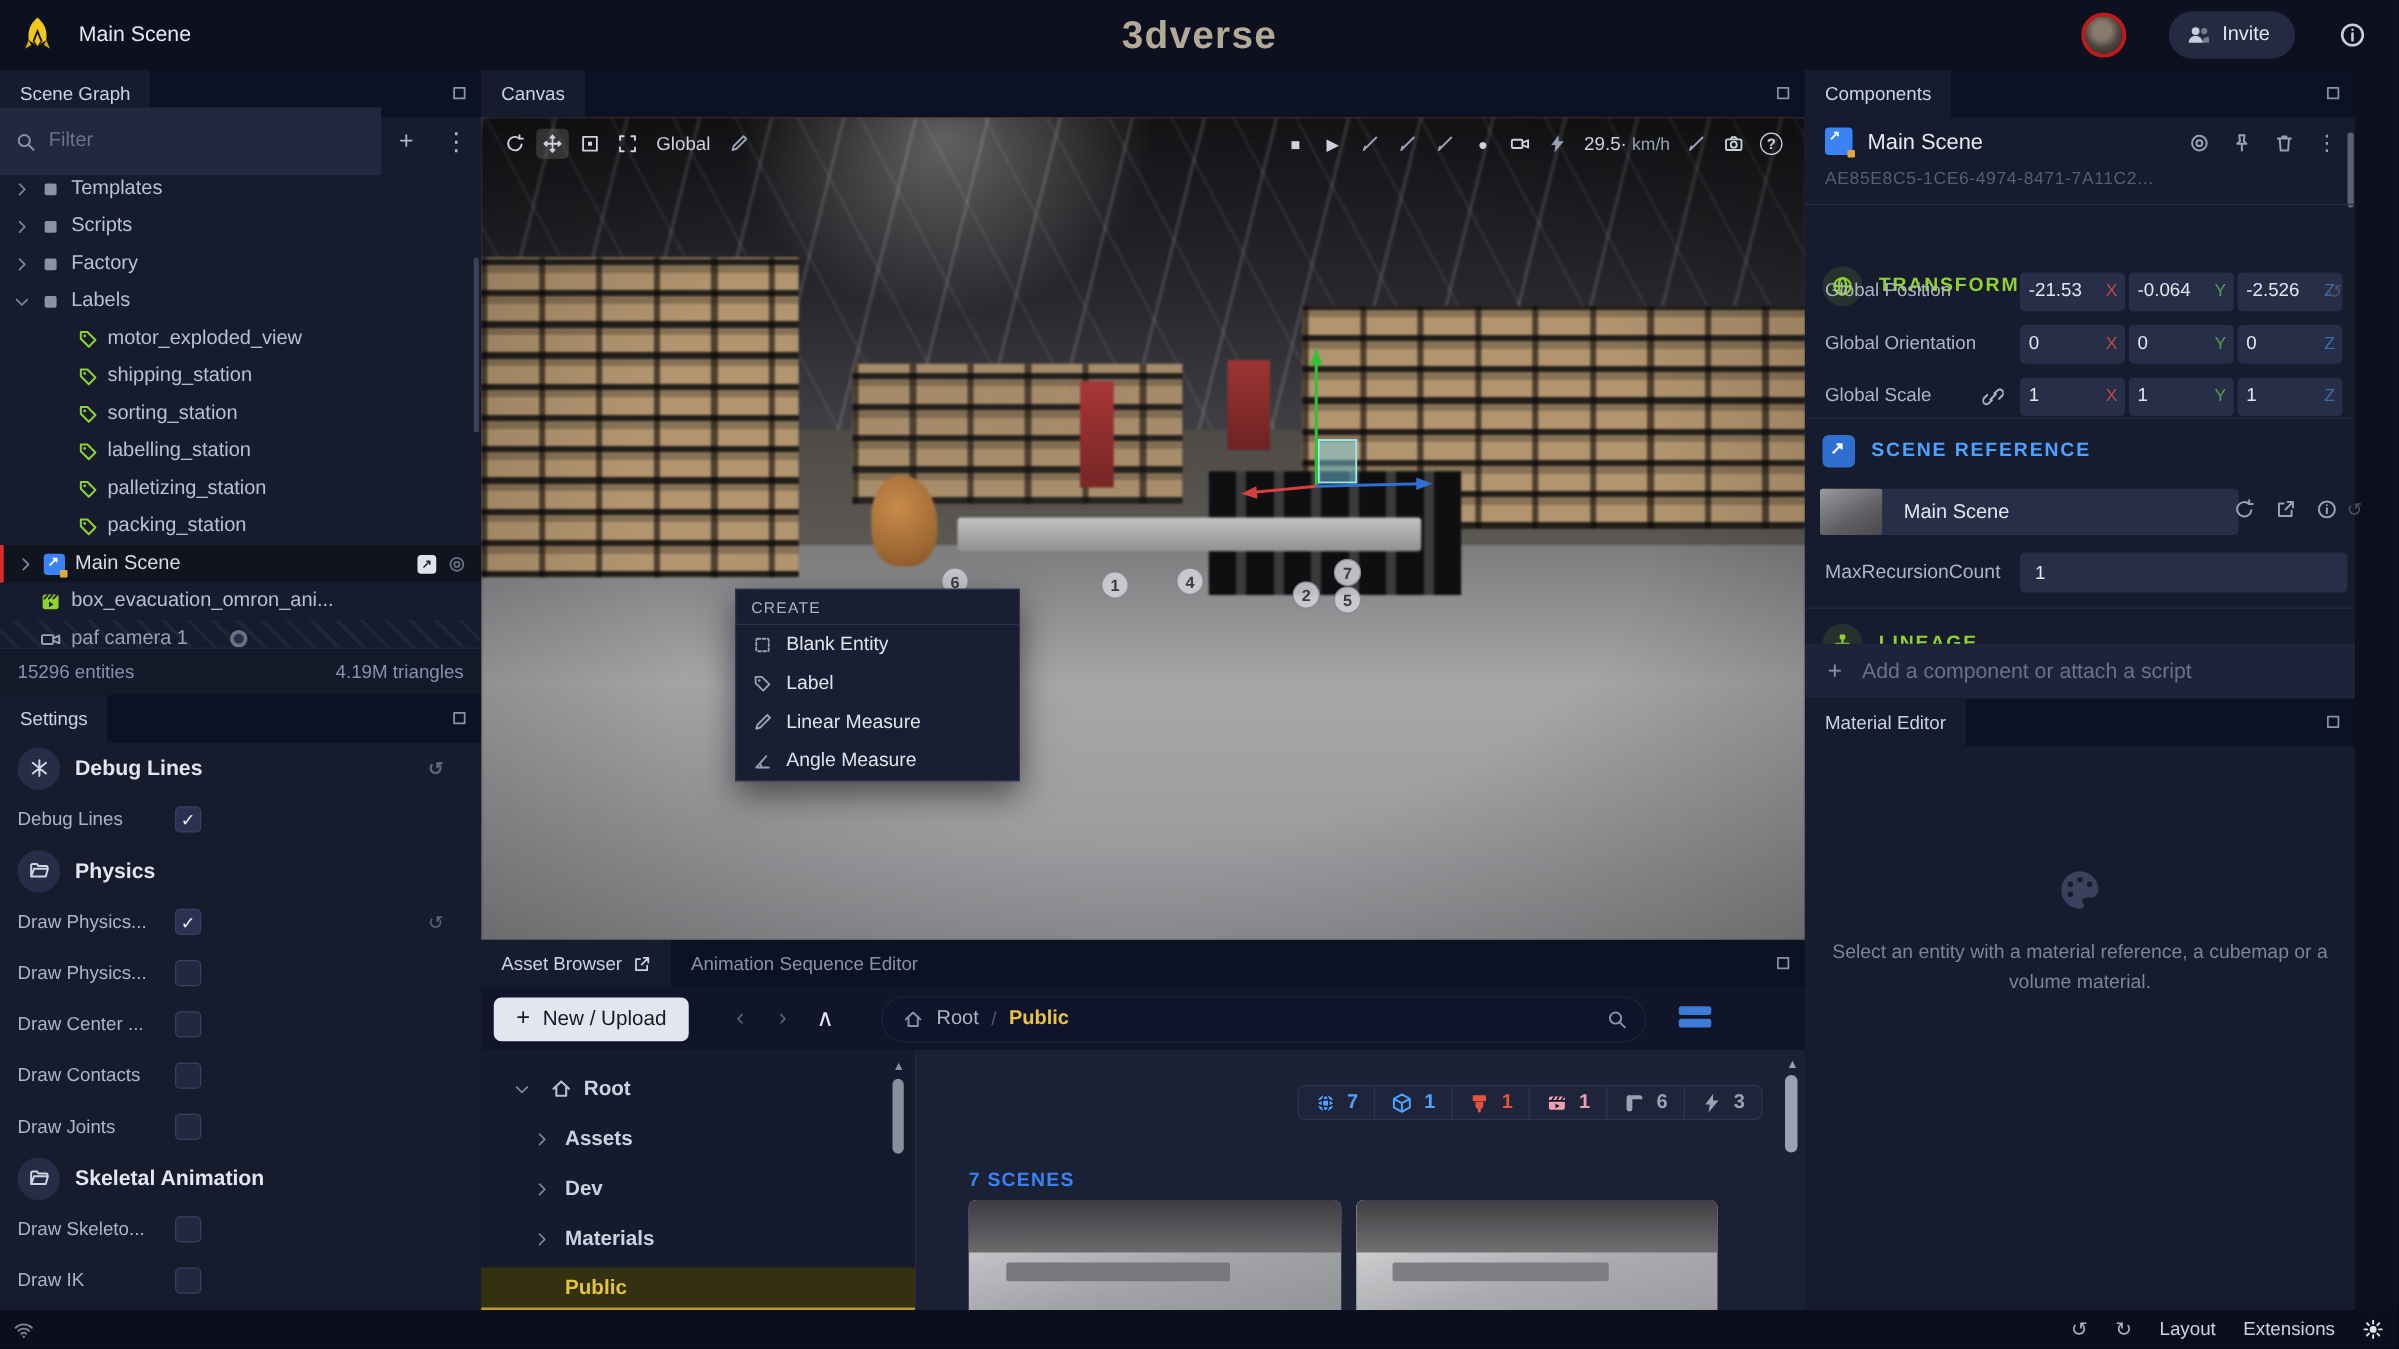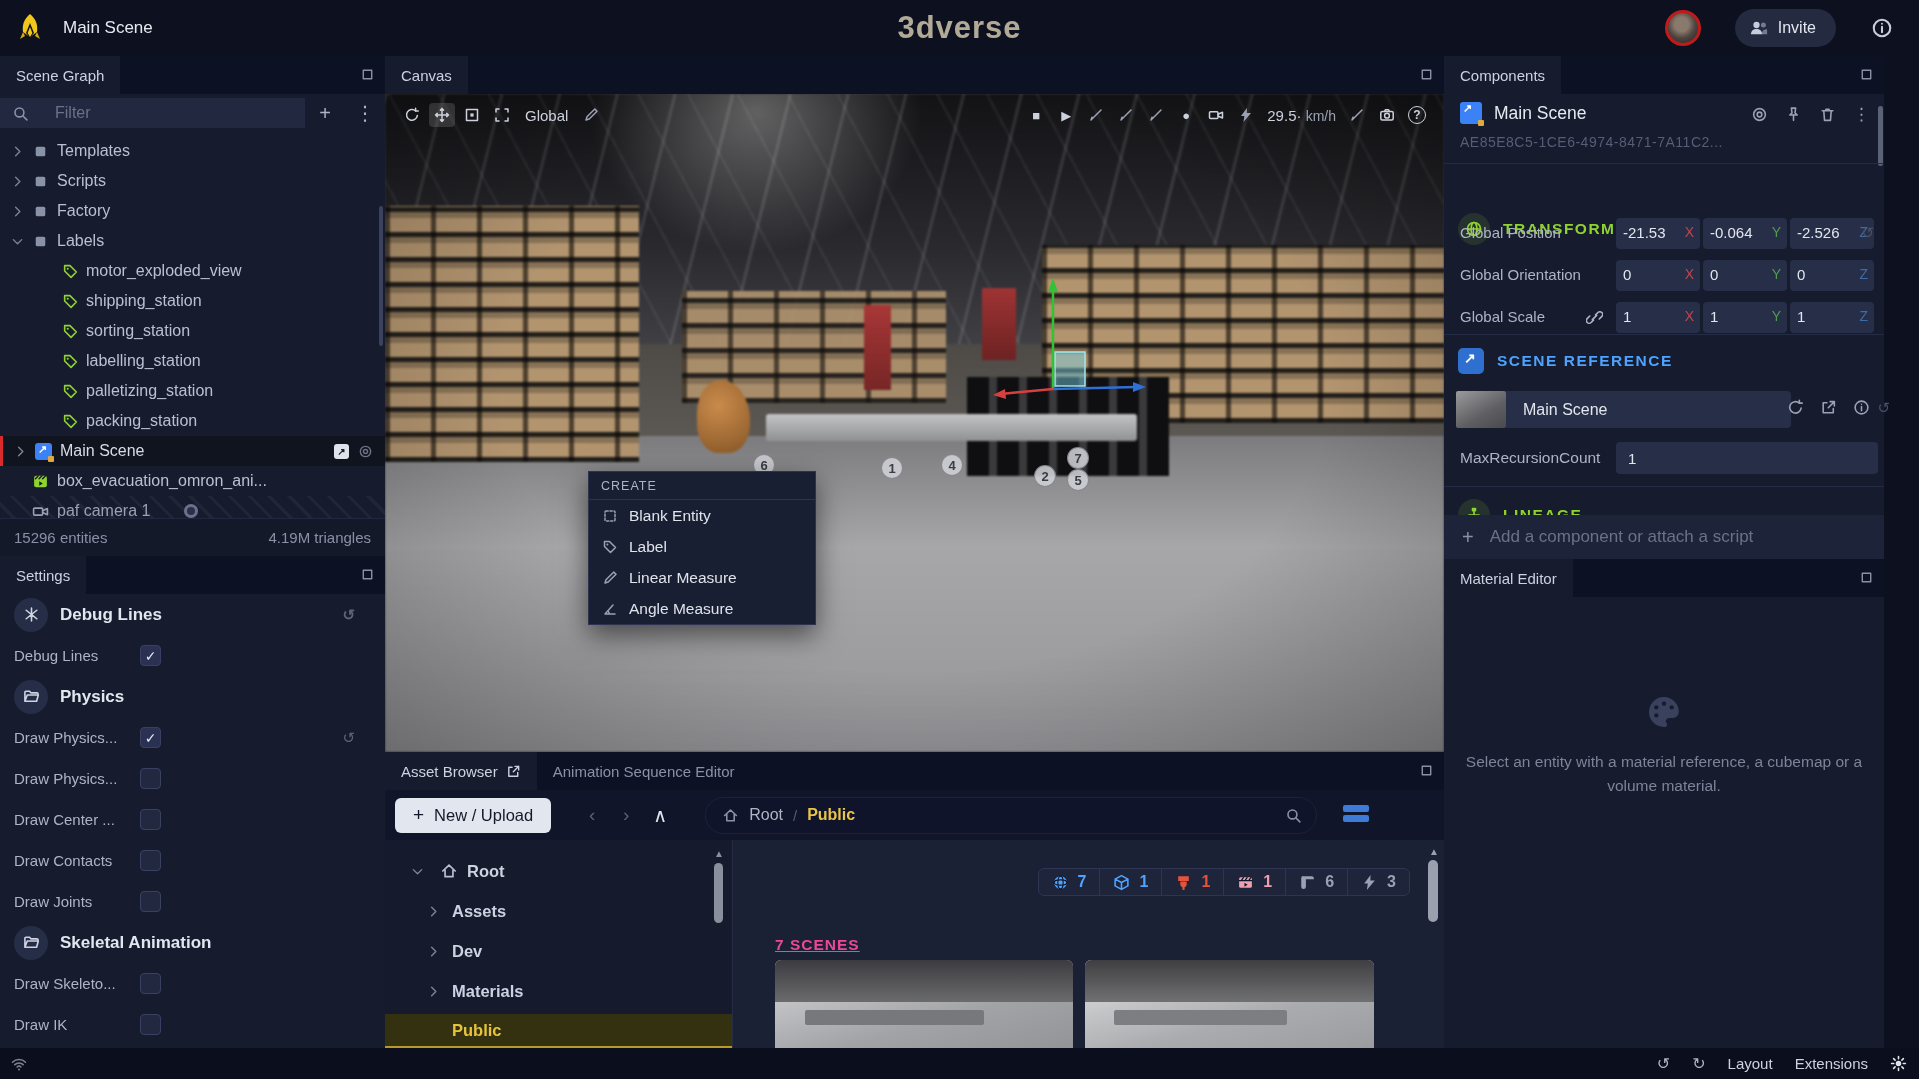--- a/index.html
+++ b/index.html
@@ -21,21 +21,21 @@
   .invite .ic{width:20px;height:20px;color:#c7cddc;}
   .tb-info{position:absolute;right:26px;top:17px;width:22px;height:22px;color:#c7cddc;}
   
   .tabbar{display:flex;align-items:stretch;background:#0d1124;height:38px;position:relative;}
   .tab{display:flex;align-items:center;gap:8px;padding:0 16px;font-size:15px;color:#8a91a6;}
   .tab.active{background:#161b2e;color:#ccd2e0;}
   .tab-float{position:absolute;right:10px;top:11px;width:15px;height:15px;color:#8a91a6;}
   
   .sg-panel{position:absolute;left:0;top:56px;width:385px;height:500px;background:#161b2e;}
   .filterbar{position:absolute;left:0;top:38px;width:100%;height:38px;display:flex;align-items:center;background:#161b2e;}
-  .filter-input{flex:0 0 305px;height:30px;background:#222840;display:flex;align-items:center;gap:26px;padding:0 12px;}
+  .filter-input{flex:0 0 305px;height:54px;background:#222840;display:flex;align-items:center;gap:10px;padding:0 12px;}
   .filter-input .ic{width:17px;height:17px;color:#8a91a6;}
   .filter-input span{color:#6b7288;font-size:16px;}
   .fb-btn{width:40px;height:38px;display:flex;align-items:center;justify-content:center;color:#aeb4c4;font-size:20px;}
   .tree{position:absolute;left:0;top:80px;width:100%;}
   .trow{height:30px;display:flex;align-items:center;position:relative;font-size:16px;color:#b9c0d0;}
   .trow .chev{position:absolute;left:10px;width:15px;height:15px;color:#7d8498;}
   .trow .ticon{position:absolute;width:17px;height:17px;}
   .trow .tlabel{position:absolute;white-space:nowrap;}
   .trow.selected{background:#10141f;border-left:3px solid #d92b2b;color:#d7dce8;}
   .trow.hatched{background:repeating-linear-gradient(45deg,rgba(255,255,255,0.045) 0 3px,transparent 3px 14px);color:#9aa1b5;}
@@ -123,21 +123,21 @@
   .frow .chev{position:absolute;left:25px;width:15px;height:15px;color:#7d8498;}
   .frow .ic.home{position:absolute;left:55px;width:18px;height:18px;color:#b9c0d0;}
   .frow.active{background:#343110;color:#e5c33c;border-bottom:2px solid #b9992b;}
   .ftree-scroll{position:absolute;right:8px;top:8px;width:10px;color:#8a8f9e;font-size:10px;text-align:center;}
   .ftree-scroll .thumb{margin-top:4px;width:9px;height:60px;border-radius:5px;background:#8a8f9e;}
   .amain{flex:1;background:#1b2135;position:relative;}
   .badges{position:absolute;right:34px;top:28px;height:28px;display:flex;border:1px solid #2e3552;border-radius:6px;background:#1e2439;overflow:hidden;}
   .badge{display:flex;align-items:center;gap:9px;padding:0 13px;border-right:1px solid #2e3552;font-size:16px;font-weight:700;}
   .badge:last-child{border-right:none;}
   .badge .ic{width:17px;height:17px;}
-  .sec-label{position:absolute;left:42px;top:96px;color:#ec4899;font-size:15.5px;font-weight:700;letter-spacing:1px;text-decoration:underline;}
+  .sec-label{position:absolute;left:42px;top:96px;color:#3b82f6;font-size:15.5px;font-weight:700;letter-spacing:1px;}
   .thumb-card{position:absolute;top:120px;height:110px;border-radius:6px 6px 0 0;
               background:linear-gradient(165deg,#d9d9db,#a2a3a7 55%,#8e8f93);overflow:hidden;}
   .thumb-card:before{content:"";position:absolute;left:0;top:0;width:100%;height:38%;background:linear-gradient(#3c3c40,#6b6b6e);}
   .thumb-card:after{content:"";position:absolute;left:10%;top:45%;width:60%;height:14%;background:#77787c;border-radius:2px;}
   .amain-scroll{position:absolute;right:4px;top:6px;width:12px;color:#9aa0ae;font-size:10px;text-align:center;}
   .amain-scroll .thumb{margin-top:3px;width:10px;height:62px;border-radius:5px;background:#9aa0ae;}
   
   .rpanel{position:absolute;left:1444px;top:56px;width:440px;height:992px;background:#161b2e;}
   .rp-scroll{position:absolute;right:1px;top:50px;width:5px;height:60px;background:#5b6278;border-radius:3px;}
   .ent-head{position:absolute;left:0;top:38px;width:100%;height:70px;border-bottom:1px solid #242b45;}

